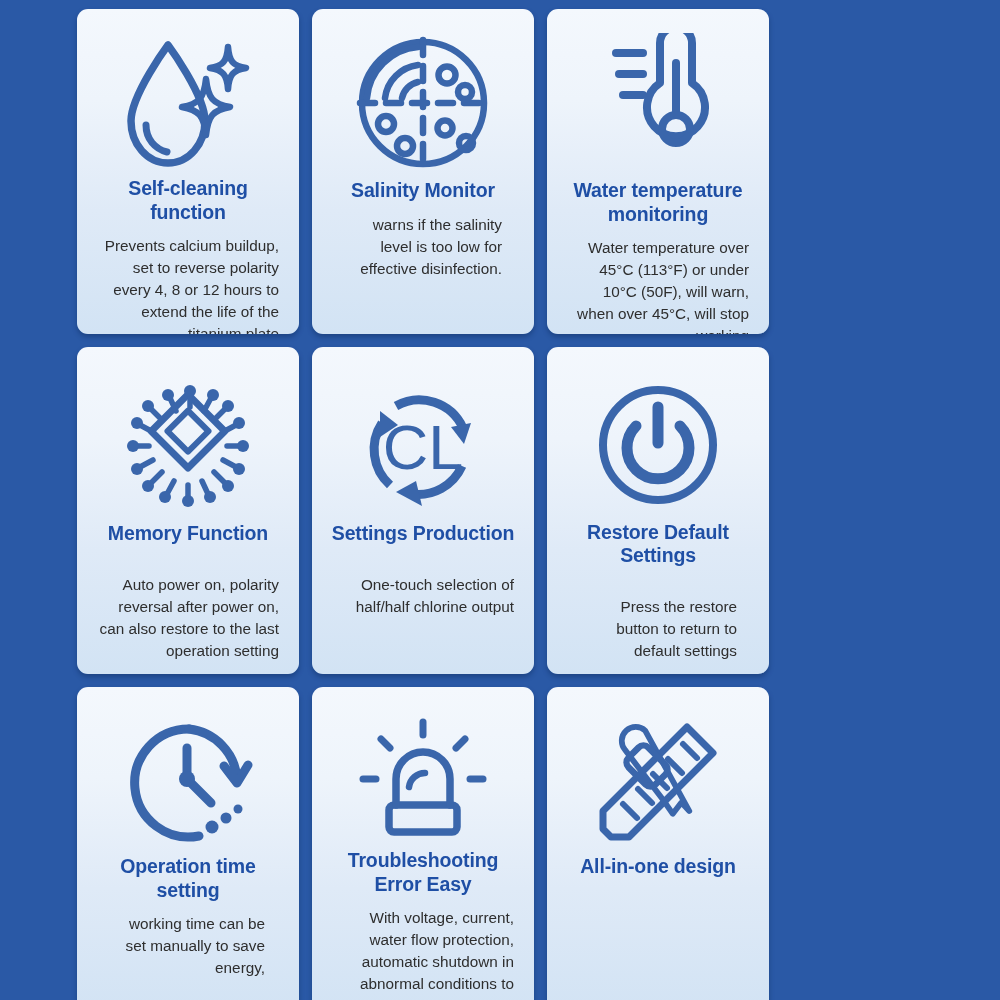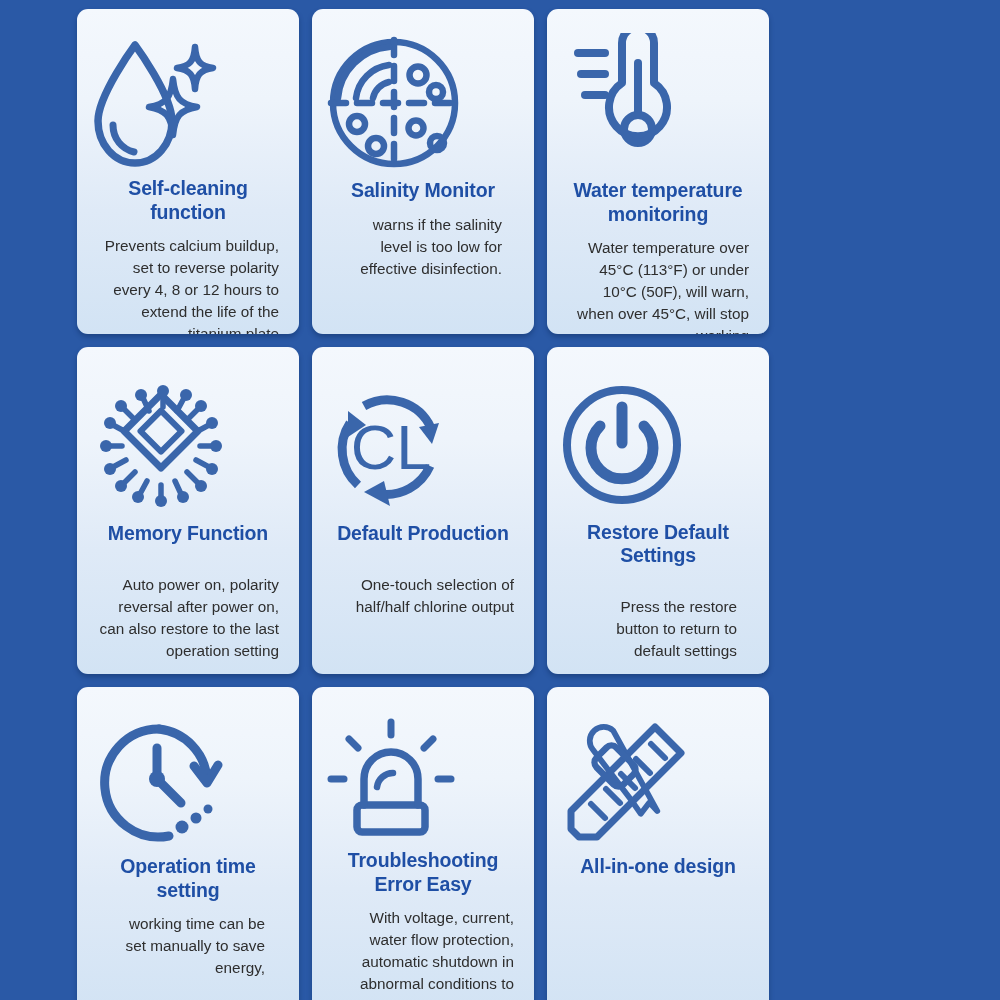--- a/index.html
+++ b/index.html
@@ -35,20 +35,21 @@
     display: flex;
     flex-direction: column;
     align-items: center;
     overflow: hidden;
   }
 
   .icon-wrap {
     width: 100%;
     display: flex;
     align-items: center;
+    justify-content: center;
   }
 
   .icon-wrap svg { display: block; }
 
   .card-title {
     color: #1f4fa5;
     font-weight: bold;
     font-size: 19.5px;
     line-height: 1.21;
     text-align: center;
@@ -192,21 +193,21 @@
           <path d="M32 104 A48 48 0 0 1 24 42"></path>
         </g>
         <g fill="#3a66ab">
           <path d="M113 42 L93 46 L106 63 Z"></path>
           <path d="M64 125 L58 100 L38 111 Z"></path>
           <path d="M22 30 L40 44 L22 56 Z"></path>
         </g>
         <text x="65" y="88" font-family="'Liberation Sans', sans-serif" font-size="63" font-weight="400" fill="#3a66ab" text-anchor="middle">CL</text>
       </svg>
     </div>
-    <div class="card-title">Default Production</div>
+    <div class="card-title">Settings Production</div>
     <div class="card-desc">One-touch selection of half/half chlorine output</div>
   </div>
 
   <div class="card r2 c-restore">
     <div class="icon-wrap">
       <svg width="122" height="122" viewBox="0 0 122 122" fill="none" stroke="#3a66ab" stroke-linecap="round">
         <circle cx="61" cy="61" r="55" stroke-width="8"></circle>
         <path d="M39 42 A31 31 0 1 0 83 42" stroke-width="11"></path>
         <path d="M61 23 V59" stroke-width="11"></path>
       </svg>

